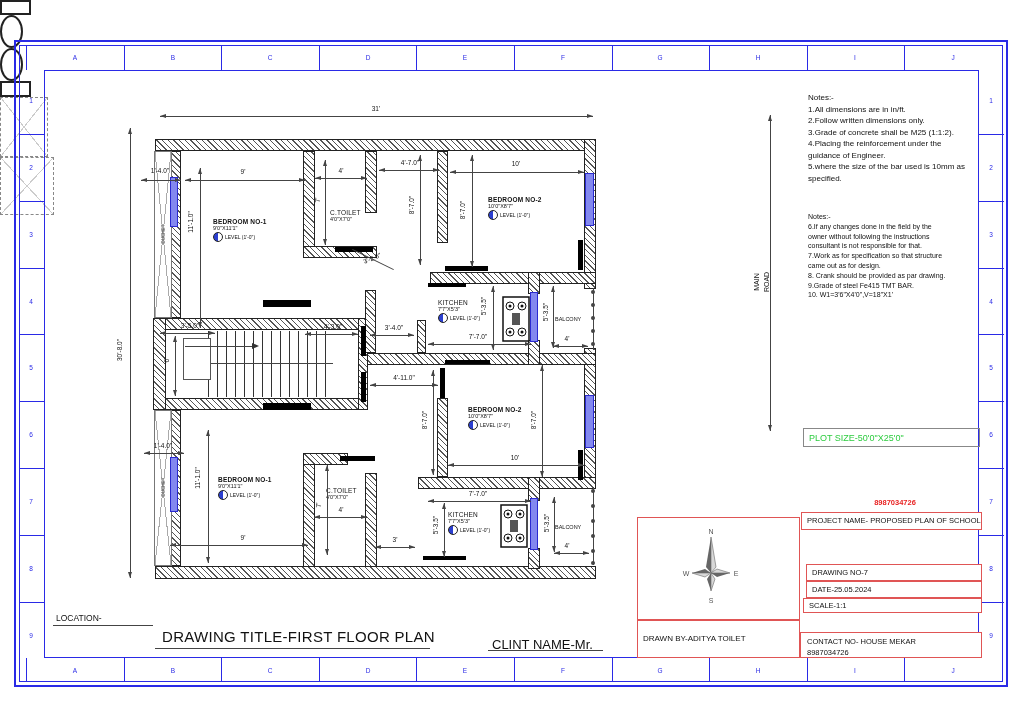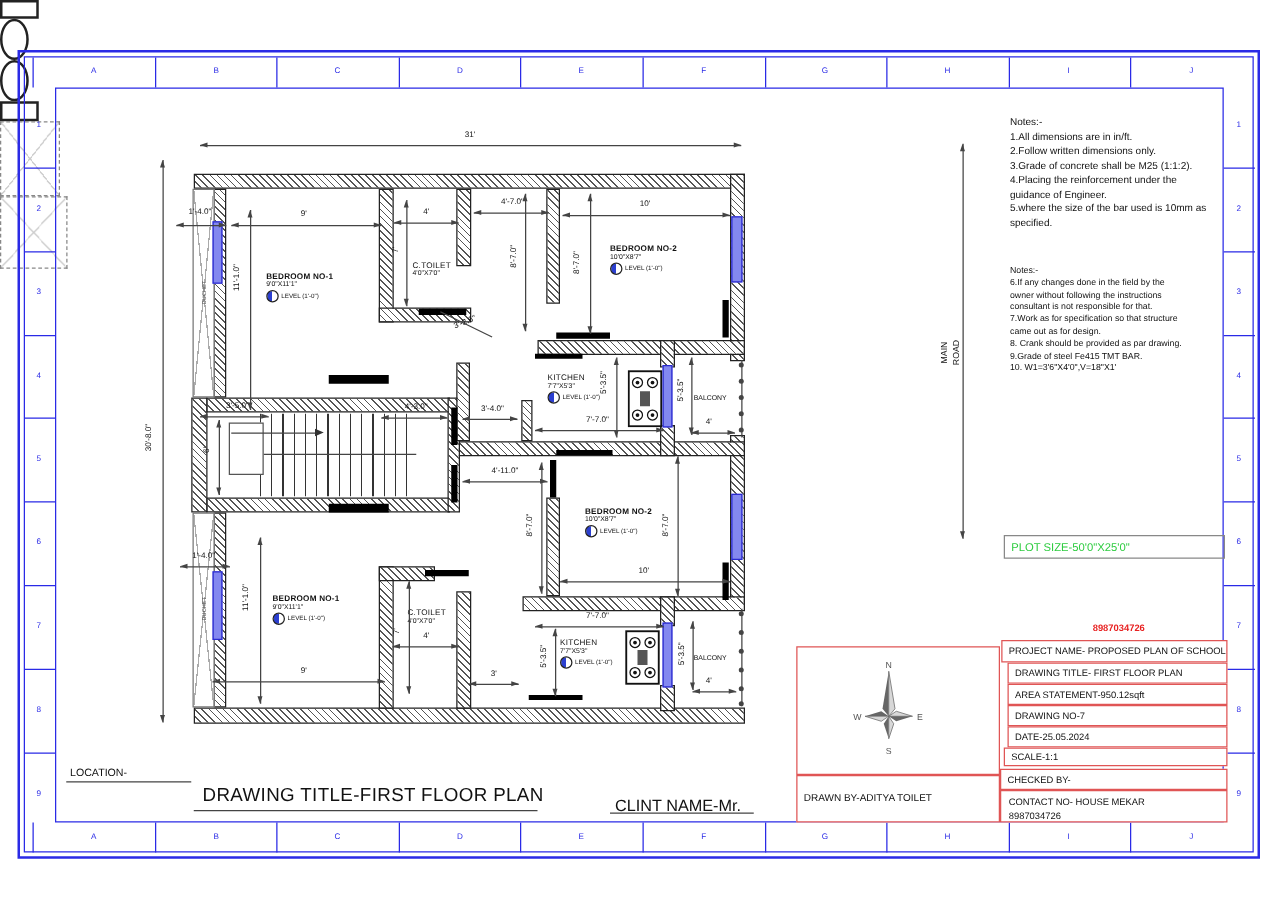--- a/index.html
+++ b/index.html
@@ -419,38 +419,29 @@
     <span>DRAWN BY-ADITYA TOILET</span>
   </div>
 
   <div class="brect" style="left:803px;top:428px;width:177px;height:19px;border:1px solid #888;display:flex;align-items:center;padding-left:5px;font-size:9px;color:#2ecc40">
     <span>PLOT SIZE-50'0"X25'0"</span>
   </div>
   <div class="clbl" style="left:895px;top:502px;font-size:7.5px;font-weight:bold;color:#e82222">8987034726</div>
   <div class="brect redbox tbrow" style="left:801px;top:512px;width:181px;height:18px">
       <span>PROJECT NAME- PROPOSED PLAN OF SCHOOL</span>
     </div>
-  <div class="brect redbox tbrow" style="left:806px;top:530px;width:176px;height:17px">
-      <span>DRAWING TITLE- FIRST FLOOR PLAN</span>
-    </div>
-  <div class="brect redbox tbrow" style="left:806px;top:547px;width:176px;height:17px">
-      <span>AREA STATEMENT-950.12sqft</span>
-    </div>
   <div class="brect redbox tbrow" style="left:806px;top:564px;width:176px;height:17px">
       <span>DRAWING NO-7</span>
     </div>
   <div class="brect redbox tbrow" style="left:806px;top:581px;width:176px;height:17px">
       <span>DATE-25.05.2024</span>
     </div>
   <div class="brect redbox tbrow" style="left:803px;top:598px;width:179px;height:15px">
       <span>SCALE-1:1</span>
     </div>
-  <div class="brect redbox tbrow" style="left:800px;top:615px;width:182px;height:17px">
-      <span>CHECKED BY-</span>
-    </div>
   <div class="brect redbox" style="left:800px;top:632px;width:182px;height:26px;font-size:7.5px;padding:4px 0 0 6px;line-height:1.4">
     <div>CONTACT NO- HOUSE MEKAR</div>
     <div>8987034726</div>
   </div>
 
   <span class="lbl" style="left:56px;top:613px;font-size:8.5px">LOCATION-</span>
   <div class="thin" style="left:53px;top:625px;width:100px;height:1px"></div>
   <span class="lbl" style="left:162px;top:628px;font-size:15px;letter-spacing:.3px">DRAWING TITLE-FIRST FLOOR PLAN</span>
   <div class="thin" style="left:155px;top:648px;width:275px;height:1px"></div>
   <span class="lbl" style="left:492px;top:637px;font-size:13px">CLINT NAME-Mr.</span>

